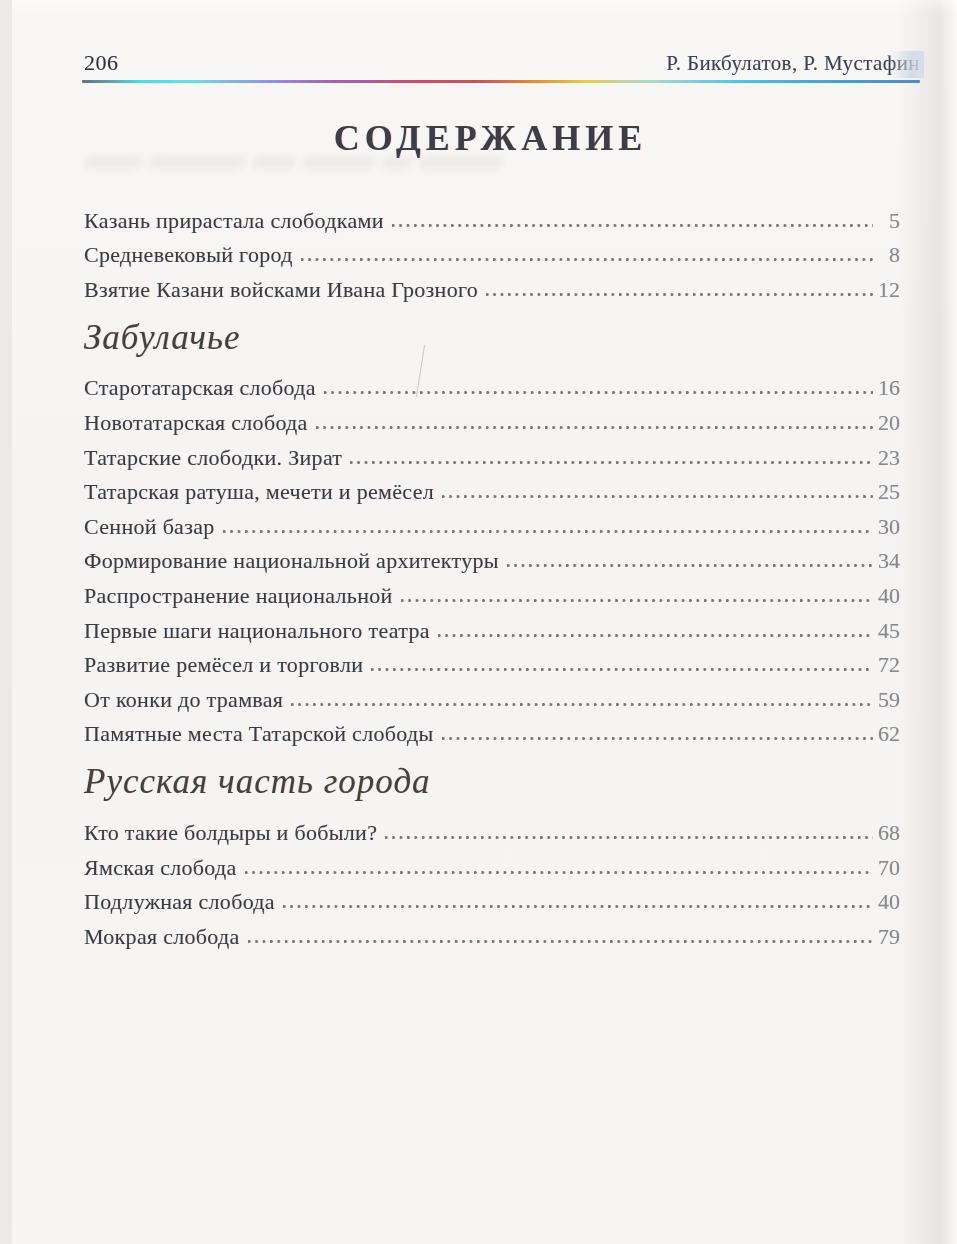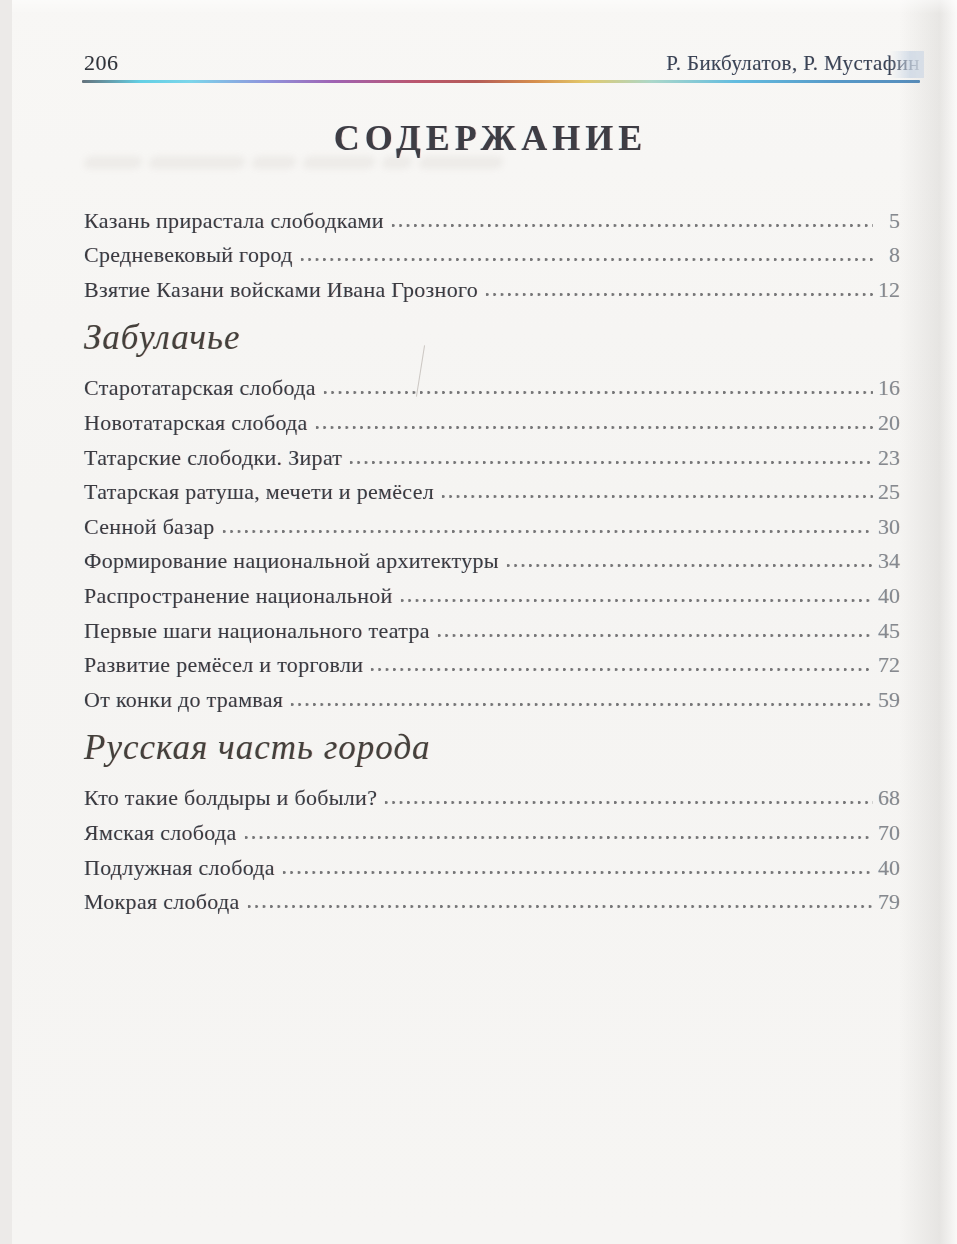--- a/index.html
+++ b/index.html
@@ -244,20 +244,25 @@
     <div class="toc-row">
       <span class="toc-label">Развитие ремёсел и торговли</span>
       <span class="dot-leader"></span>
       <span class="toc-page">72</span>
     </div>
     <div class="toc-row">
       <span class="toc-label">От конки до трамвая</span>
       <span class="dot-leader"></span>
       <span class="toc-page">59</span>
     </div>
+    <div class="toc-row">
+      <span class="toc-label">Памятные места Татарской слободы</span>
+      <span class="dot-leader"></span>
+      <span class="toc-page">62</span>
+    </div>
 
     <div class="toc-section-heading">Русская часть города</div>
 
     <div class="toc-row">
       <span class="toc-label">Кто такие болдыры и бобыли?</span>
       <span class="dot-leader"></span>
       <span class="toc-page">68</span>
     </div>
     <div class="toc-row">
       <span class="toc-label">Ямская слобода</span>

